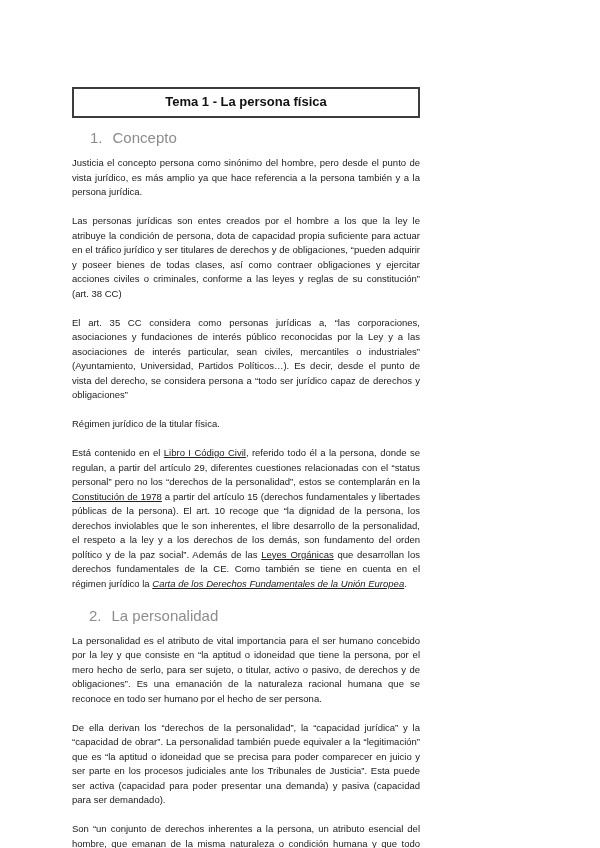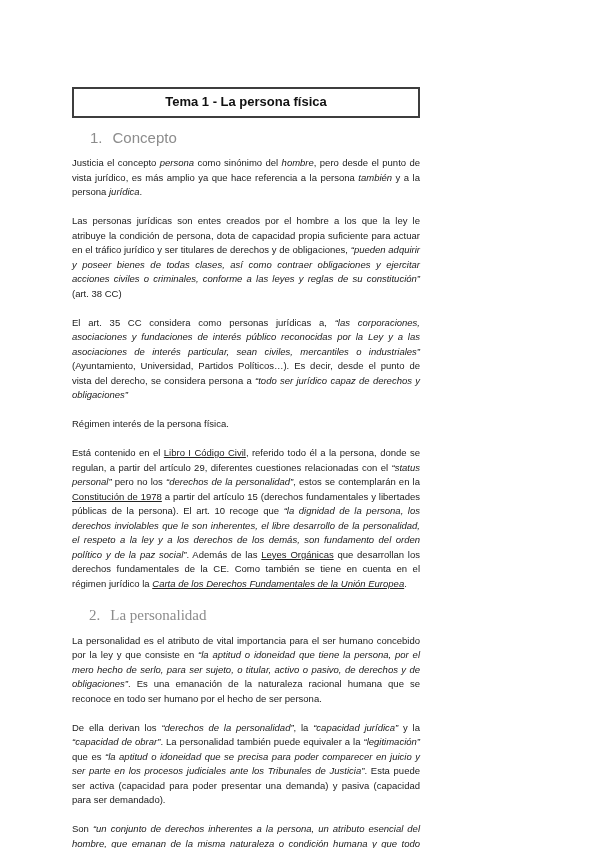--- a/index.html
+++ b/index.html
@@ -24,48 +24,48 @@
     color: #111111;
     padding: 5px 4px 6px 4px;
   }
   .h-main {
     font-weight: 400;
     font-size: 15px;
     line-height: 19px;
     margin: 10px 0 9px 17px;
   }
   .h-main .num { display: inline-block; margin-right: 10px; }
-  .h-main.h2 { margin-top: 10px; font-family: Liberation Serif, serif; }
+  .h-main.h2 { margin-top: 10px; }
   .h-sub {
     font-weight: bold;
     font-size: 9.7px;
     text-decoration: underline;
     margin: 3px 0 14px 36px;
     color: #161616;
   }
   p.body {
     margin: 0 0 14.5px 0;
     text-align: justify;
   }
-  .i  { font-style: italic; }
+  .i  { }
   .u  { text-decoration: underline; }
   .iu { font-style: italic; text-decoration: underline; margin-top: 33px; }
 </style>
 </head>
 <body>
 
 <div class="page">
   <div class="title-box">
     <span>Tema 1 - La persona física</span>
   </div>
   <div>
       <div class="h-main" style="color: rgb(140, 140, 140); margin-left: 18px;"><span class="num">1.</span><span>Concepto</span></div>
       <p class="body"><span>Justicia el concepto </span><span class="i">persona</span><span> como sinónimo del </span><span class="i">hombre</span><span>, pero desde el punto de vista jurídico, es más amplio ya que hace referencia a la persona </span><span class="i">también</span><span> y a la persona </span><span class="i">jurídica</span><span>.</span></p>
       <p class="body"><span>Las personas jurídicas son entes creados por el hombre a los que la ley le atribuye la condición de persona, dota de capacidad propia suficiente para actuar en el tráfico jurídico y ser titulares de derechos y de obligaciones, </span><span class="i">“pueden adquirir y poseer bienes de todas clases, así como contraer obligaciones y ejercitar acciones civiles o criminales, conforme a las leyes y reglas de su constitución”</span><span> (art. 38 CC)</span></p>
       <p class="body"><span>El art. 35 CC considera como personas jurídicas a, </span><span class="i">“las corporaciones, asociaciones y fundaciones de interés público reconocidas por la Ley y a las asociaciones de interés particular, sean civiles, mercantiles o industriales”</span><span> (Ayuntamiento, Universidad, Partidos Políticos…). Es decir, desde el punto de vista del derecho, se considera persona a </span><span class="i">“todo ser jurídico capaz de derechos y obligaciones”</span></p>
-      <p class="body"><span>Régimen interés de la persona física.</span></p>
+      <p class="body"><span>Régimen jurídico de la titular física.</span></p>
       <p class="body"><span>Está contenido en el </span><span class="u">Libro I Código Civil</span><span>, referido todo él a la persona, donde se regulan, a partir del artículo 29, diferentes cuestiones relacionadas con el </span><span class="i">“status personal”</span><span> pero no los </span><span class="i">“derechos de la personalidad”</span><span>, estos se contemplarán en la </span><span class="u">Constitución de 1978</span><span> a partir del artículo 15 (derechos fundamentales y libertades públicas de la persona). El art. 10 recoge que </span><span class="i">“la dignidad de la persona, los derechos inviolables que le son inherentes, el libre desarrollo de la personalidad, el respeto a la ley y a los derechos de los demás, son fundamento del orden político y de la paz social”</span><span>. Además de las </span><span class="u">Leyes Orgánicas</span><span> que desarrollan los derechos fundamentales de la CE. Como también se tiene en cuenta en el régimen jurídico la </span><span class="iu">Carta de los Derechos Fundamentales de la Unión Europea</span><span>.</span></p>
       <div class="h-main h2" style="color: rgb(140, 140, 140);"><span class="num">2.</span><span>La personalidad</span></div>
       <p class="body"><span>La personalidad es el atributo de vital importancia para el ser humano concebido por la ley y que consiste en </span><span class="i">“la aptitud o idoneidad que tiene la persona, por el mero hecho de serlo, para ser sujeto, o titular, activo o pasivo, de derechos y de obligaciones”</span><span>. Es una emanación de la naturaleza racional humana que se reconoce en todo ser humano por el hecho de ser persona.</span></p>
       <p class="body"><span>De ella derivan los </span><span class="i">“derechos de la personalidad”</span><span>, la </span><span class="i">“capacidad jurídica”</span><span> y la </span><span class="i">“capacidad de obrar”</span><span>. La personalidad también puede equivaler a la </span><span class="i">“legitimación”</span><span> que es </span><span class="i">“la aptitud o idoneidad que se precisa para poder comparecer en juicio y ser parte en los procesos judiciales ante los Tribunales de Justicia”</span><span>. Esta puede ser activa (capacidad para poder presentar una demanda) y pasiva (capacidad para ser demandado).</span></p>
       <p class="body"><span>Son </span><span class="i">“un conjunto de derechos inherentes a la persona, un atributo esencial del hombre, que emanan de la misma naturaleza o condición humana y que todo ordenamiento jurídico debe de reconocer, respetar y proteger por ser manifestación de la dignidad de la persona y de su ámbito más íntimo, personal, individual o particular”</span><span>. (Derecho a la vida, a la integridad física y moral, a las libertades)</span></p>
     </div>
 </div>
 
 </body></html>

